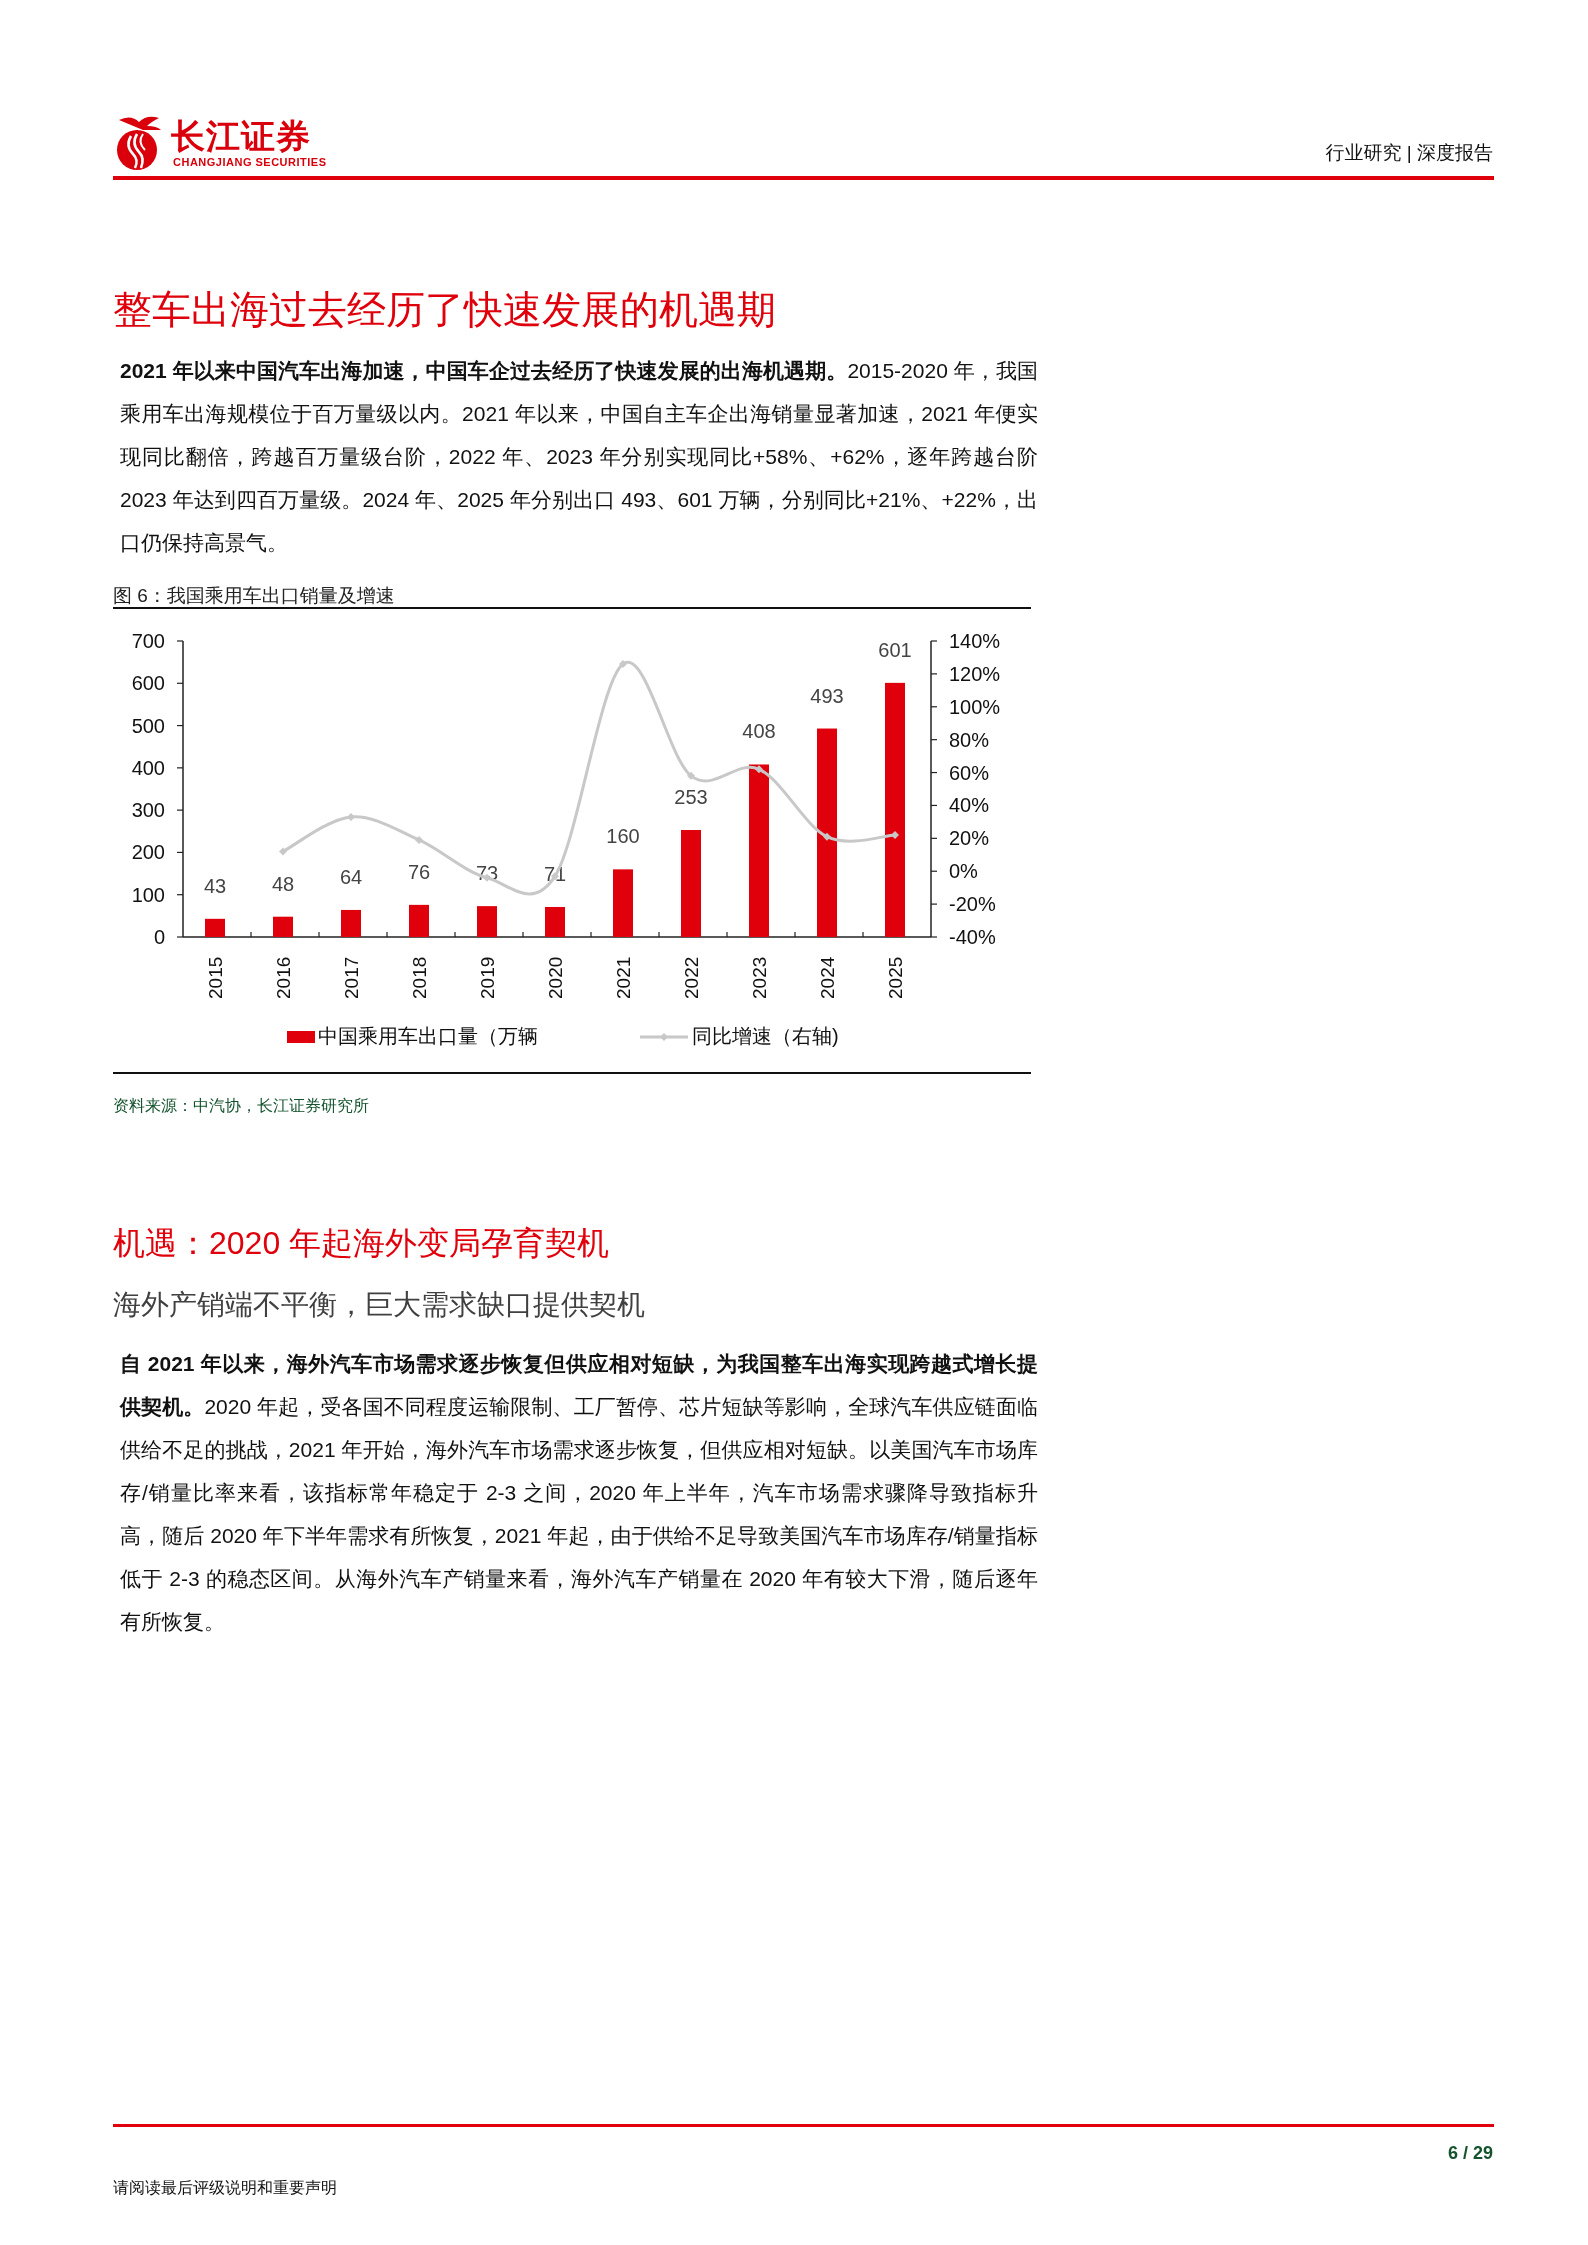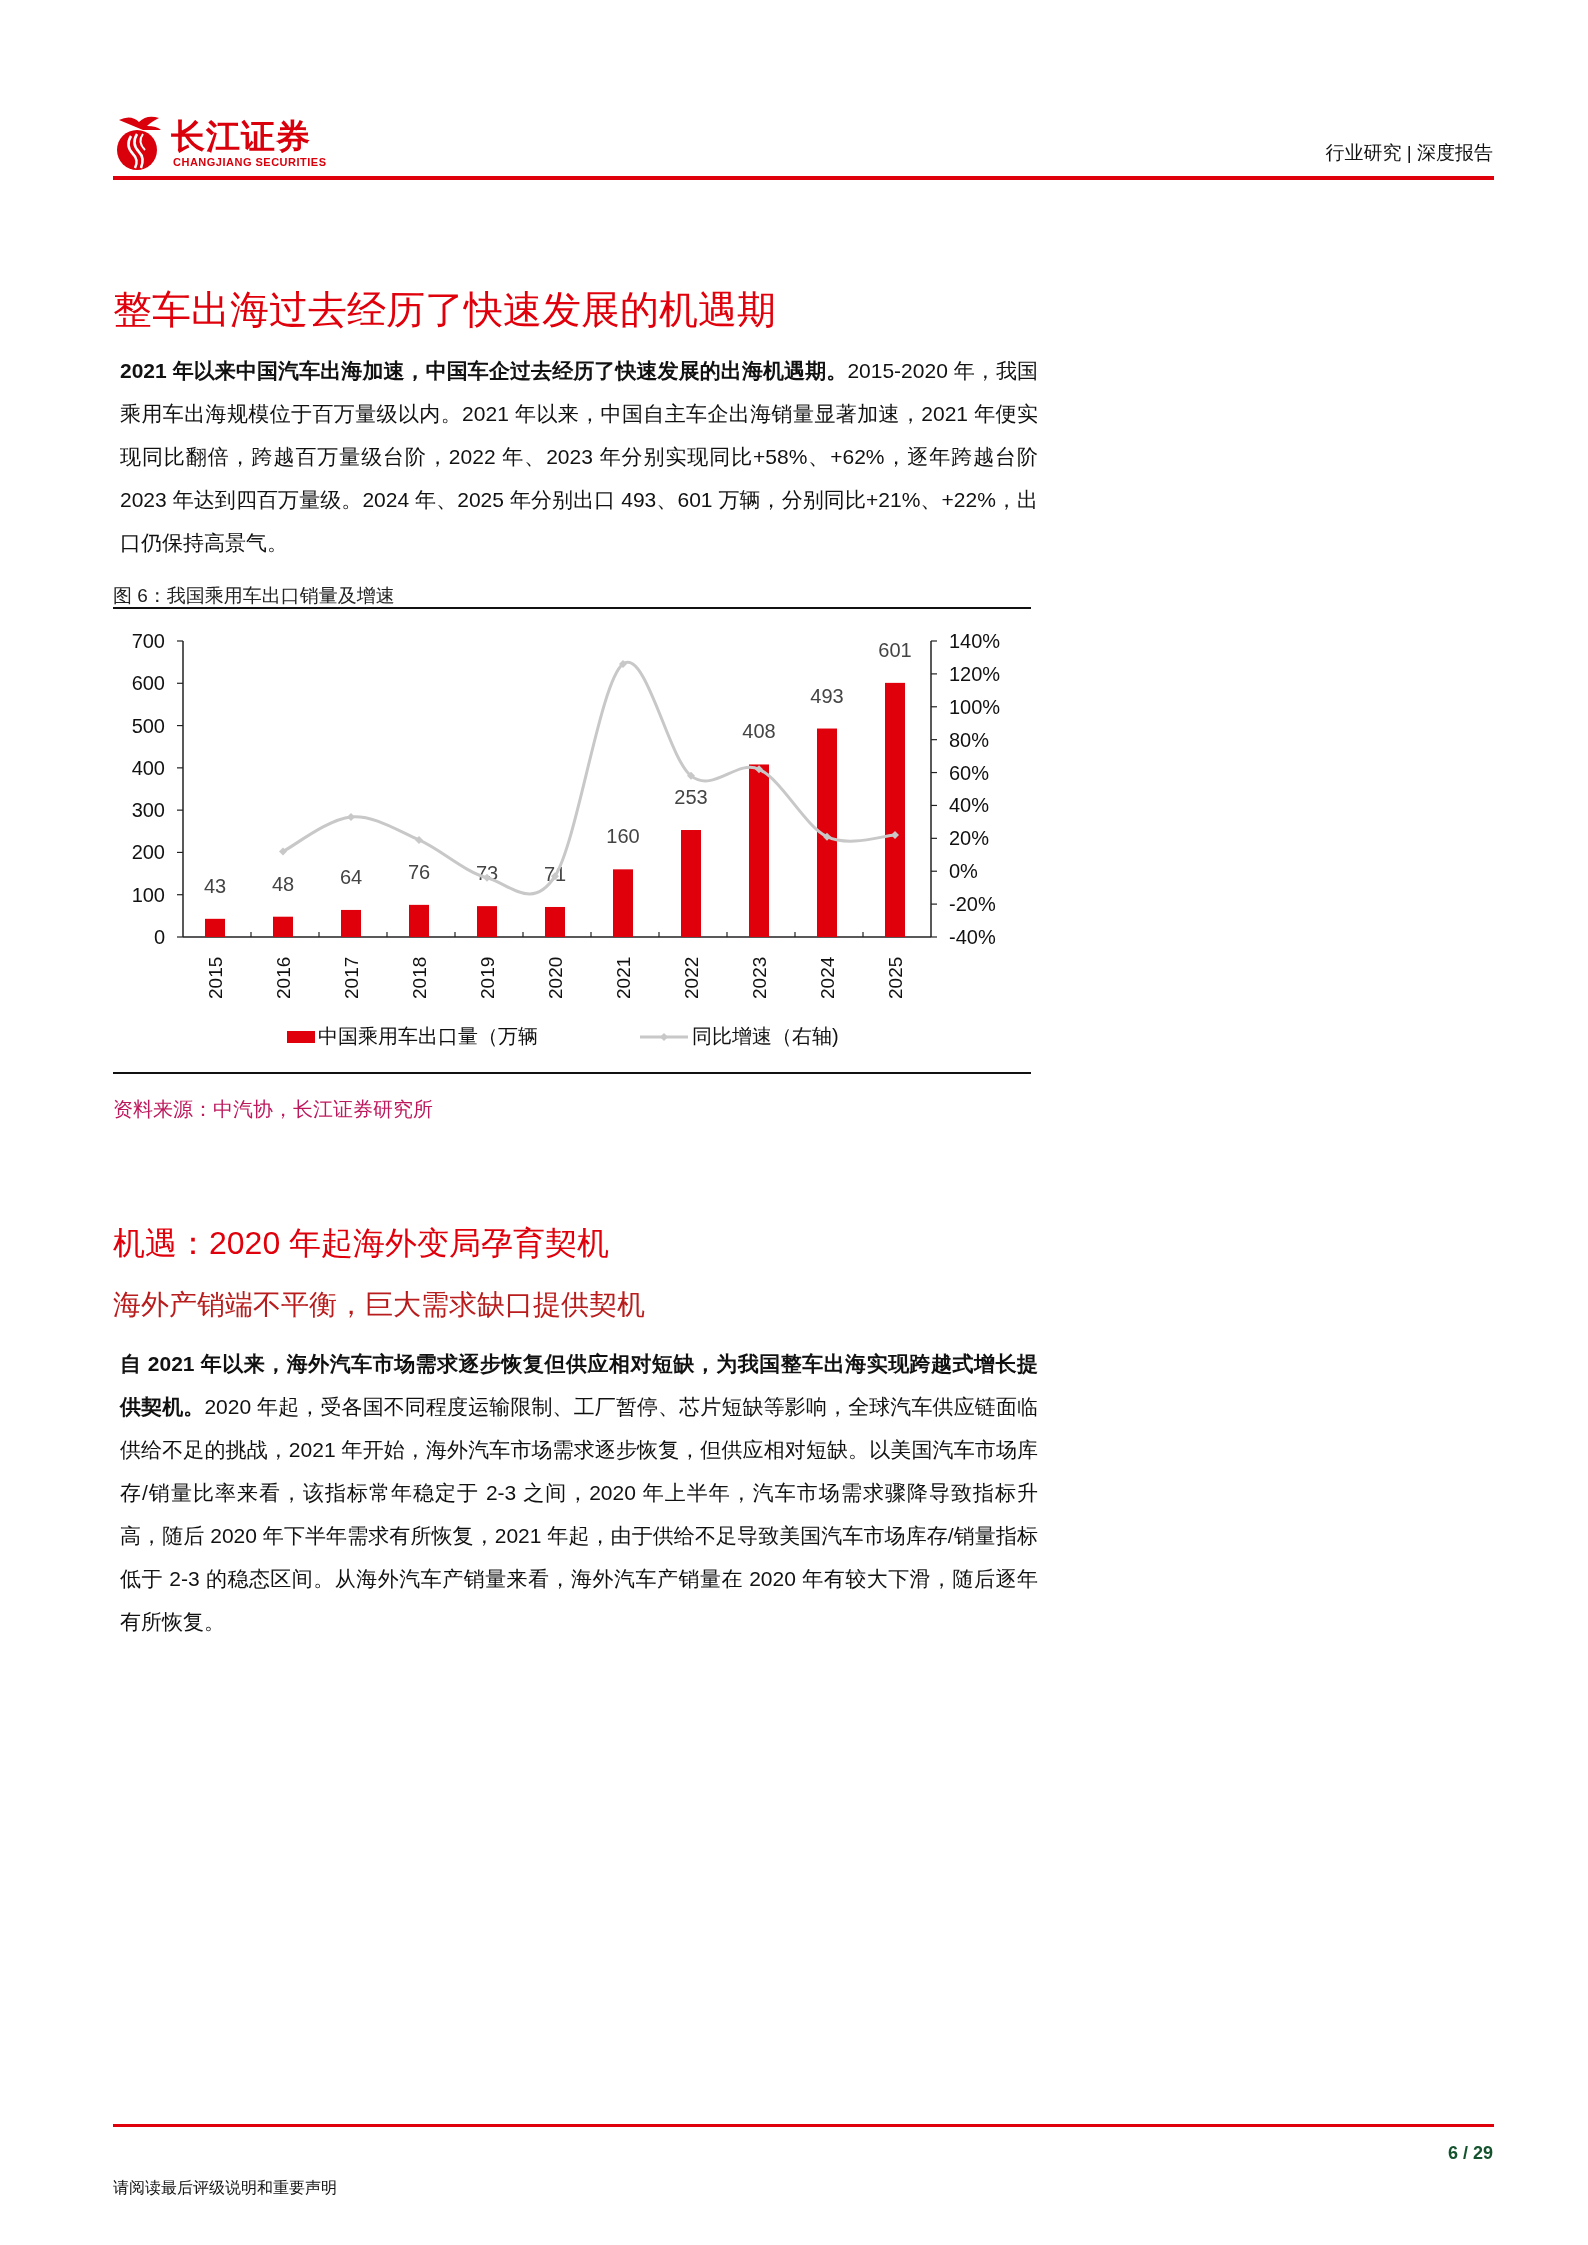--- a/index.html
+++ b/index.html
@@ -9,23 +9,23 @@
   .logo-cn { position:absolute; left:58px; top:2px; font-size:34px; font-weight:bold; color:#d9000b; letter-spacing:1px; font-family:Liberation Serif, serif; }
   .logo-en { position:absolute; left:60px; top:44px; font-size:11px; font-weight:bold; color:#d9000b; letter-spacing:0.5px; }
   .header-tag { right:95px; top:140px; font-size:19px; color:#111; }
   .header-rule { left:113px; top:176px; width:1381px; height:4px; background:#e0000b; }
   .h1 { left:113px; top:283px; font-size:39px; color:#e0000b; }
   .para { left:120px; width:918px; font-size:21px; line-height:43px; color:#111; text-align:justify; }
   .para b { font-weight:bold; }
   .fig-title { left:113px; top:583px; font-size:19px; color:#222; }
   .fig-rule-top { left:113px; top:607px; width:918px; height:2px; background:#111; }
   .fig-rule-bot { left:113px; top:1072px; width:918px; height:2px; background:#111; }
-  .fig-src { left:113px; top:1096px; font-size:20px; color:#be185d; }
+  .fig-src { left:113px; top:1096px; font-size:16px; color:#14532d; }
   .h2 { left:113px; top:1222px; font-size:32px; color:#e0000b; }
-  .h3 { left:113px; top:1286px; font-size:28px; color:#b91c1c; }
+  .h3 { left:113px; top:1286px; font-size:28px; color:#404040; }
   .footer-rule { left:113px; top:2124px; width:1381px; height:3px; background:#e0000b; }
   .footer-left { left:113px; top:2143px; font-size:16px; color:#111;margin-top:35px; }
   .footer-right { right:95px; top:2143px; font-size:18px; font-weight:bold; color:#14532d; }
   svg text { font-family:"Liberation Sans","DejaVu Sans",sans-serif; }
 </style>
 </head>
 <body>
 
 <div class="abs logo">
   <svg width="52" height="60" viewBox="0 0 52 60" style="position:absolute;left:0;top:0">

